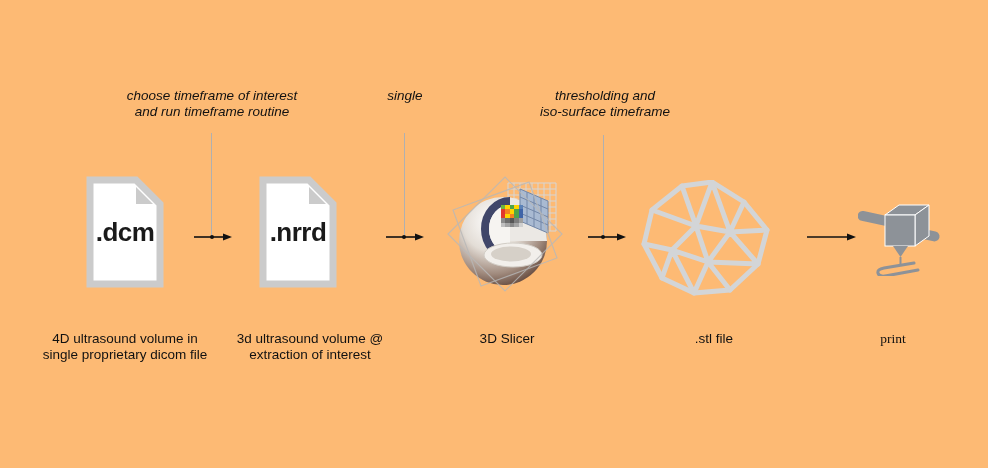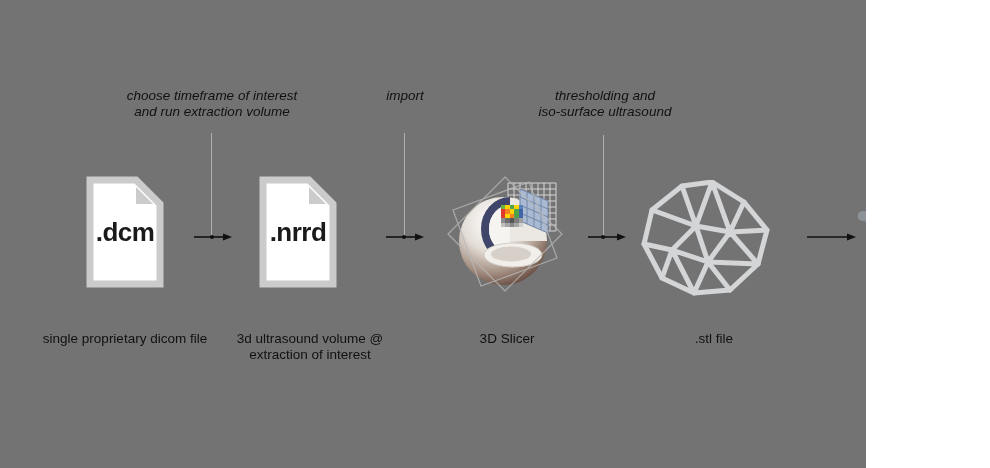--- a/index.html
+++ b/index.html
@@ -1,17 +1,17 @@
 <!DOCTYPE html>
 <html><head>
 <meta charset="utf-8">
 <style>
   html,body{margin:0;padding:0;background:#fff;}
   .canvas{
-    position:relative;width:866px;height:468px;background:#737373;
+    position:relative;width:988px;height:468px;background:#fdba74;
     font-family:"Liberation Sans",sans-serif;color:#111111;overflow:hidden;
   }
   .annotation{
     position:absolute;top:88px;transform:translateX(-50%);
     text-align:center;font-style:italic;font-size:13.5px;line-height:15.5px;
     white-space:nowrap;color:#111;
   }
   .vline{position:absolute;width:1px;background:#b0b0b0;}
   .dot{position:absolute;width:4px;height:4px;border-radius:50%;background:#111;}
   .arrow{position:absolute;top:232px;}
@@ -27,28 +27,28 @@
   }
   svg{display:block;}
 </style>
 </head>
 <body>
 
 <div class="canvas">
 
   <div class="annotation" style="left:212px;">
     <div>choose timeframe of interest</div>
-    <div>and run extraction volume</div>
+    <div>and run timeframe routine</div>
   </div>
   <div class="annotation" style="left:405px;">
-    <div>import</div>
+    <div>single</div>
   </div>
   <div class="annotation" style="left:605px;">
     <div>thresholding and</div>
-    <div>iso-surface ultrasound</div>
+    <div>iso-surface timeframe</div>
   </div>
 
   <div class="vline" style="left:211px;top:133px;height:103px;"></div>
   <div class="vline" style="left:404px;top:133px;height:103px;"></div>
   <div class="vline" style="left:603px;top:135px;height:101px;"></div>
 
   <div class="dot" style="left:210px;top:235px;"></div>
   <div class="dot" style="left:402px;top:235px;"></div>
   <div class="dot" style="left:601px;top:235px;"></div>
 
@@ -165,20 +165,21 @@
       <polygon points="27,15 41,5 71,5 57,15" stroke="#ffffff" stroke-width="1"></polygon>
       <polygon points="57,15 71,5 71,36 57,46" stroke="#ffffff" stroke-width="1"></polygon>
       <rect x="27" y="15" width="30" height="31" stroke="#ffffff" stroke-width="1"></rect>
       <polygon points="35,46 50,46 42.5,57"></polygon>
     </g>
     <path d="M42.5,57 V65" stroke="#8d9298" stroke-width="2" fill="none"></path>
     <path d="M56,63 L26,68 q-7,1.2 -6,5.2 q1,4 8.5,2.6 L60,70" fill="none" stroke="#8d9298" stroke-width="3" stroke-linecap="round"></path>
   </svg>
 
   <div class="node-label" style="left:125px;">
+    <div>4D ultrasound volume in</div>
     <div>single proprietary dicom file</div>
   </div>
   <div class="node-label" style="left:310px;">
     <div>3d ultrasound volume @</div>
     <div>extraction of interest</div>
   </div>
   <div class="node-label" style="left:507px;">
     <div>3D Slicer</div>
   </div>
   <div class="node-label" style="left:714px;">

